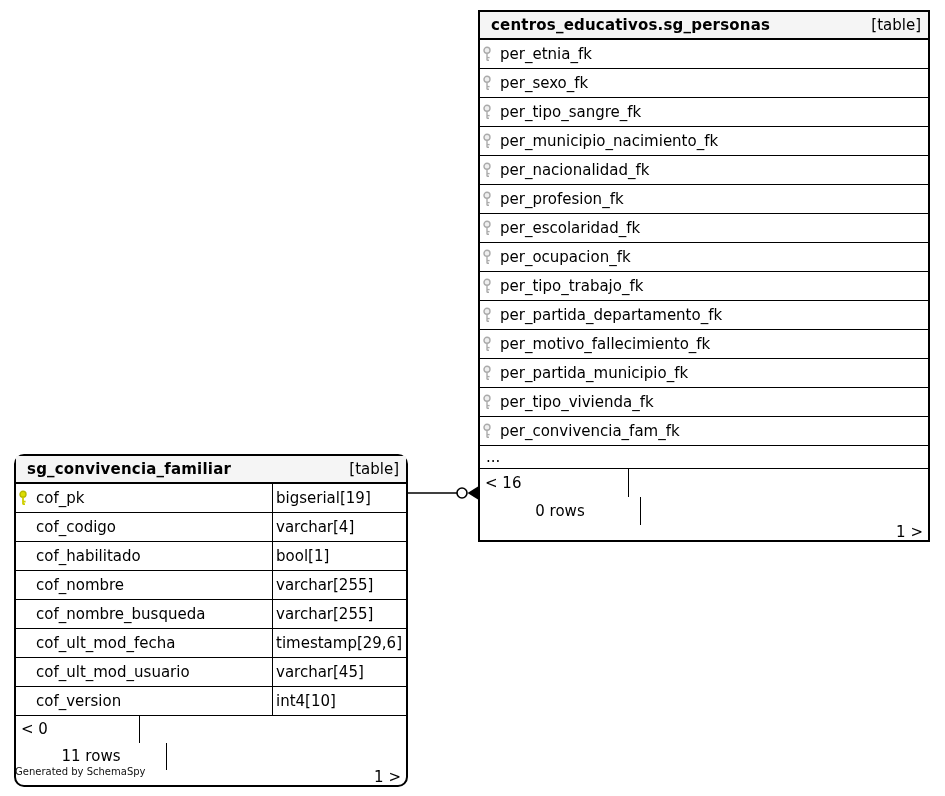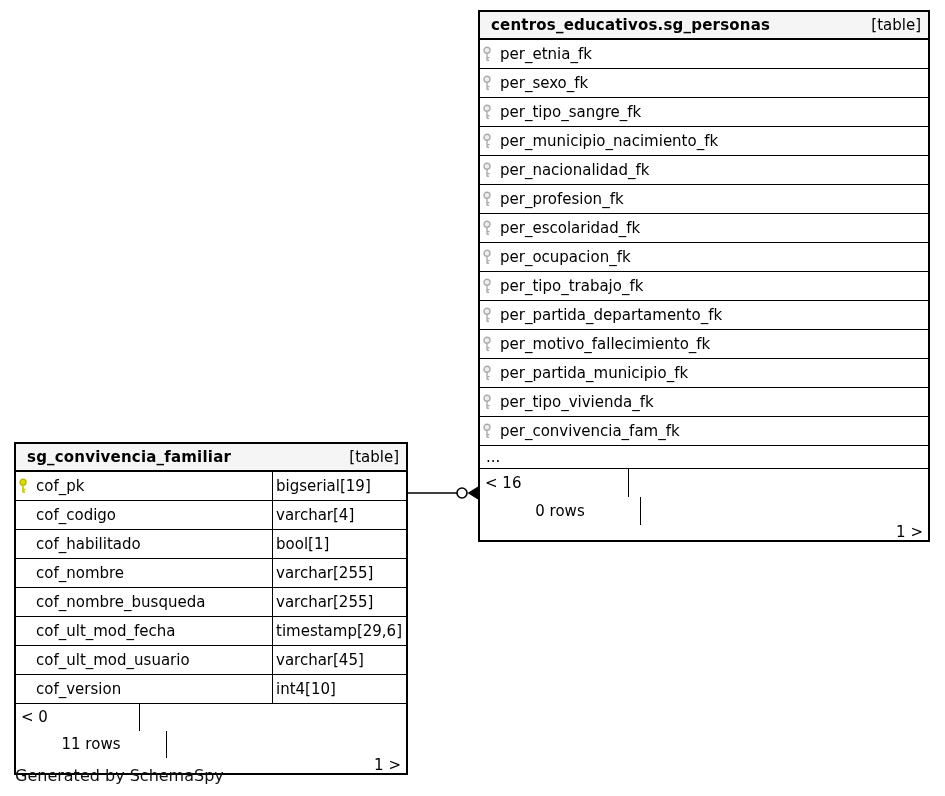--- a/index.html
+++ b/index.html
@@ -37,24 +37,24 @@
   .ellipsis-row{
     height:22px;border-bottom:1px solid #000;
     display:flex;align-items:center;padding-left:6px;
   }
   .tbl-footer{display:flex;flex-direction:column;}
   .foot-cell{display:flex;align-items:center;height:27px;}
   .tbl-personas .foot-cell{height:28px;}
   .foot-left{justify-content:flex-start;padding-left:5px;border-right:1px solid #000;}
   .foot-center{justify-content:center;border-right:1px solid #000;}
   .foot-right{flex:1;justify-content:flex-end;padding-right:5px;}
-  .tbl-convivencia{left:14px;top:442px;width:390px;}
+  .tbl-convivencia{left:14px;top:454px;width:390px;border-radius:10px;}
   .tbl-personas{left:478px;top:10px;width:448px;}
   #connector{position:absolute;left:404px;top:480px;}
-  #credit{position:absolute;left:15px;top:766px;font-size:16px;color:#111;}
+  #credit{position:absolute;left:15px;top:766px;font-size:10px;color:#111;}
 </style>
 </head>
 <body>
 
 <div class="tbl tbl-convivencia">
   <div class="tbl-header">
     <span class="tbl-title">sg_convivencia_familiar</span>
     <span class="tbl-tag">[table]</span>
   </div>
   <div>

